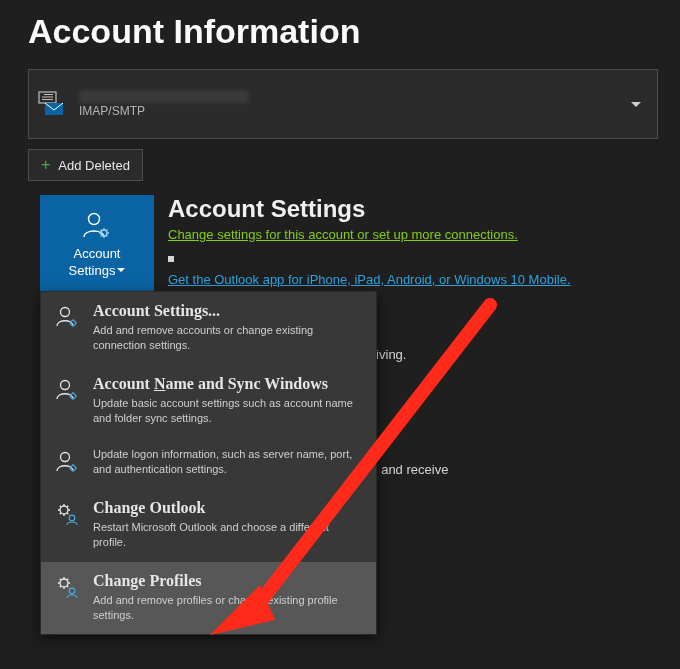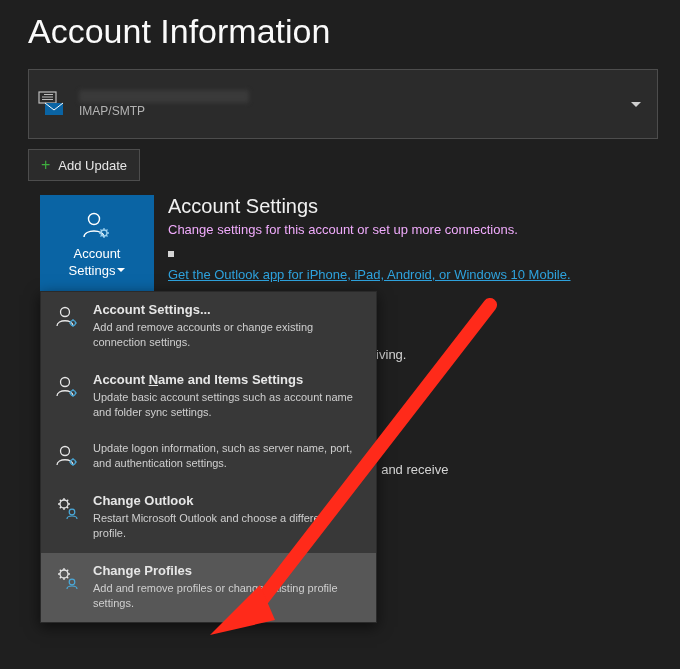--- a/index.html
+++ b/index.html
@@ -8,21 +8,21 @@
     width: 680px;
     height: 669px;
     background: #1f1f1f;
     font-family: "Segoe UI", Arial, sans-serif;
     color: #e6e6e6;
     overflow: hidden;
     position: relative;
   }
   .page-title {
     font-size: 34px;
-    font-weight: 400;
+    font-weight: 700;
     color: #fafafa;
     padding: 12px 0 18px 28px;
   }
   .account-row {
     margin: 0 22px 0 28px;
     border: 1px solid #4d4d4d;
     background: #2b2b2b;
     height: 44px;
     display: flex;
     align-items: center;
@@ -87,28 +87,29 @@
   .tile-caret { width:0;height:0;border-left:4px solid transparent;border-right:4px solid transparent;border-top:4px solid #fff; margin-left:2px;}
 
   .section-text {
     position: absolute;
     left: 168px;
     top: 0;
     right: 24px;
   }
   .section-text h2 {
     margin:0 0 4px 0;
-    font-size: 20px;
-    font-weight: 400;
+    font-size: 24px;
+    font-weight: 700;
     color: #f0f0f0;
   }
   .section-text .sub {
     font-size: 13px;
-    color: #f0abfc;
+    color: #84cc16;
     margin-bottom: 8px;
+    text-decoration: underline;
   }
   .section-text .bullet { display:flex; align-items:flex-start; gap:10px; font-size:13px;flex-direction:column;}
   .section-text .bullet .sq { width:6px; height:6px; background:#d4d4d4; margin-top:6px; flex:0 0 auto;}
   .section-text .bullet a { color:#2ea2dd; text-decoration: underline;}
 
   .bg-text {
     position:absolute; left:168px; font-size:13px; color:#d4d4d4; line-height:1.5;
     right:24px;
   }
 
@@ -124,21 +125,21 @@
   }
   .menu-item {
     display: flex;
     padding: 10px 12px 12px 12px;
     gap: 12px;
     color:#e6e6e6;
   }
   .menu-item.hover { background:#575757; }
   .menu-icon { flex:0 0 28px; display:flex; justify-content:center; padding-top:2px;}
   .menu-texts { flex:1 1 auto; }
-  .menu-title { font-size:13px; font-weight:600; margin-bottom:3px; }
+  .menu-title { font-size:16px; font-weight:600; margin-bottom:3px;font-family:Liberation Serif, serif; }
   .menu-title .ul { text-decoration: underline; }
   .menu-desc { font-size:11px; color:#cfcfcf; line-height:1.35;}
 
   
   .arrow-svg { position:absolute; pointer-events:none; }
 </style>
 </head>
 <body>
 
 
@@ -160,21 +161,21 @@
     <div class="acct-email-blur"></div>
     <div class="acct-proto">IMAP/SMTP</div>
   </div>
   <div class="dd-caret-wrap">
       <div class="dd-caret"></div>
     </div>
 </div>
 
 <div class="add-account-btn">
   <span class="plus">+</span>
-  <span>Add Update</span>
+  <span>Add Deleted</span>
 </div>
 
 <div class="content-area">
 
   <div class="settings-tile">
     <span>
       <svg width="34" height="34" viewBox="0 0 34 34">
         <circle cx="14" cy="10" r="5.5" fill="none" stroke="#fff" stroke-width="1.4"></circle>
         <path d="M4 28 C4 20, 24 20, 24 28" fill="none" stroke="#fff" stroke-width="1.4"></path>
         <circle cx="24" cy="24" r="3" fill="none" stroke="#9bd0ee" stroke-width="1.3"></circle>
@@ -240,21 +241,21 @@
             <circle cx="19" cy="19" r="2.5" fill="none" stroke="#4aa8d8" stroke-width="1.2"></circle>
             <g stroke="#4aa8d8" stroke-width="1.2">
               <line x1="19" y1="15" x2="19" y2="16.5"></line>
               <line x1="19" y1="21.5" x2="19" y2="23"></line>
               <line x1="15" y1="19" x2="16.5" y2="19"></line>
               <line x1="21.5" y1="19" x2="23" y2="19"></line>
             </g>
           </svg>
       </span>
       <div class="menu-texts">
-        <div class="menu-title"><span>Account </span><span class="ul">N</span><span>ame and Items Settings</span></div>
+        <div class="menu-title"><span>Account </span><span class="ul">N</span><span>ame and Sync Windows</span></div>
         <div class="menu-desc">Update basic account settings such as account name and folder sync settings.</div>
       </div>
     </div>
 
     <div class="menu-item">
       <span class="menu-icon">
         <svg width="26" height="26" viewBox="0 0 26 26">
             <circle cx="11" cy="8" r="4.5" fill="none" stroke="#e6e6e6" stroke-width="1.3"></circle>
             <path d="M3 22 C3 15, 19 15, 19 22" fill="none" stroke="#e6e6e6" stroke-width="1.3"></path>
             <circle cx="19" cy="19" r="2.5" fill="none" stroke="#4aa8d8" stroke-width="1.2"></circle>

